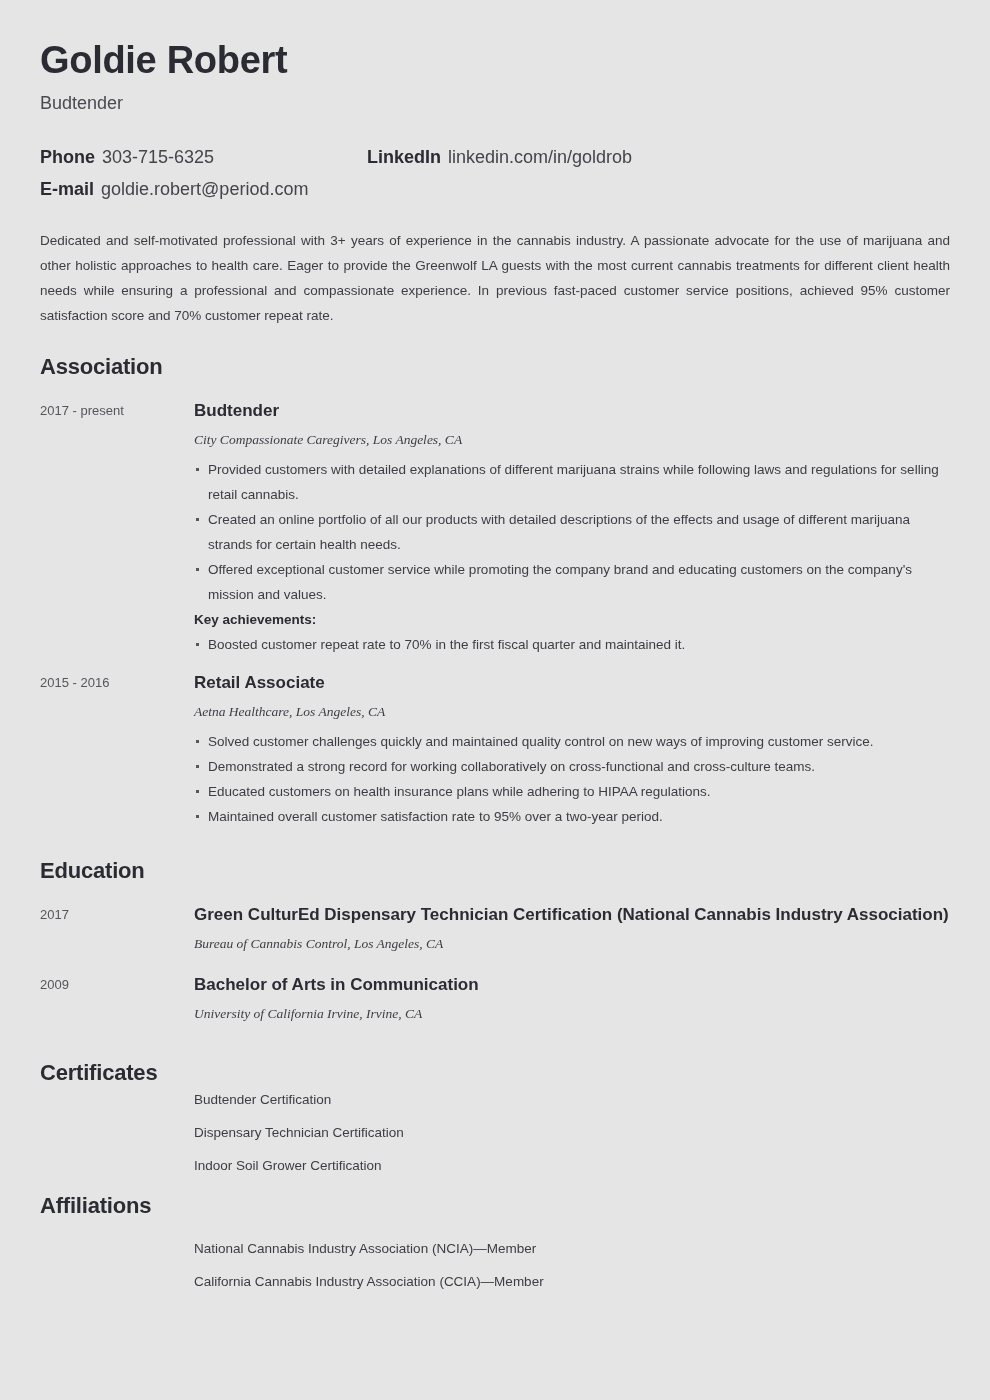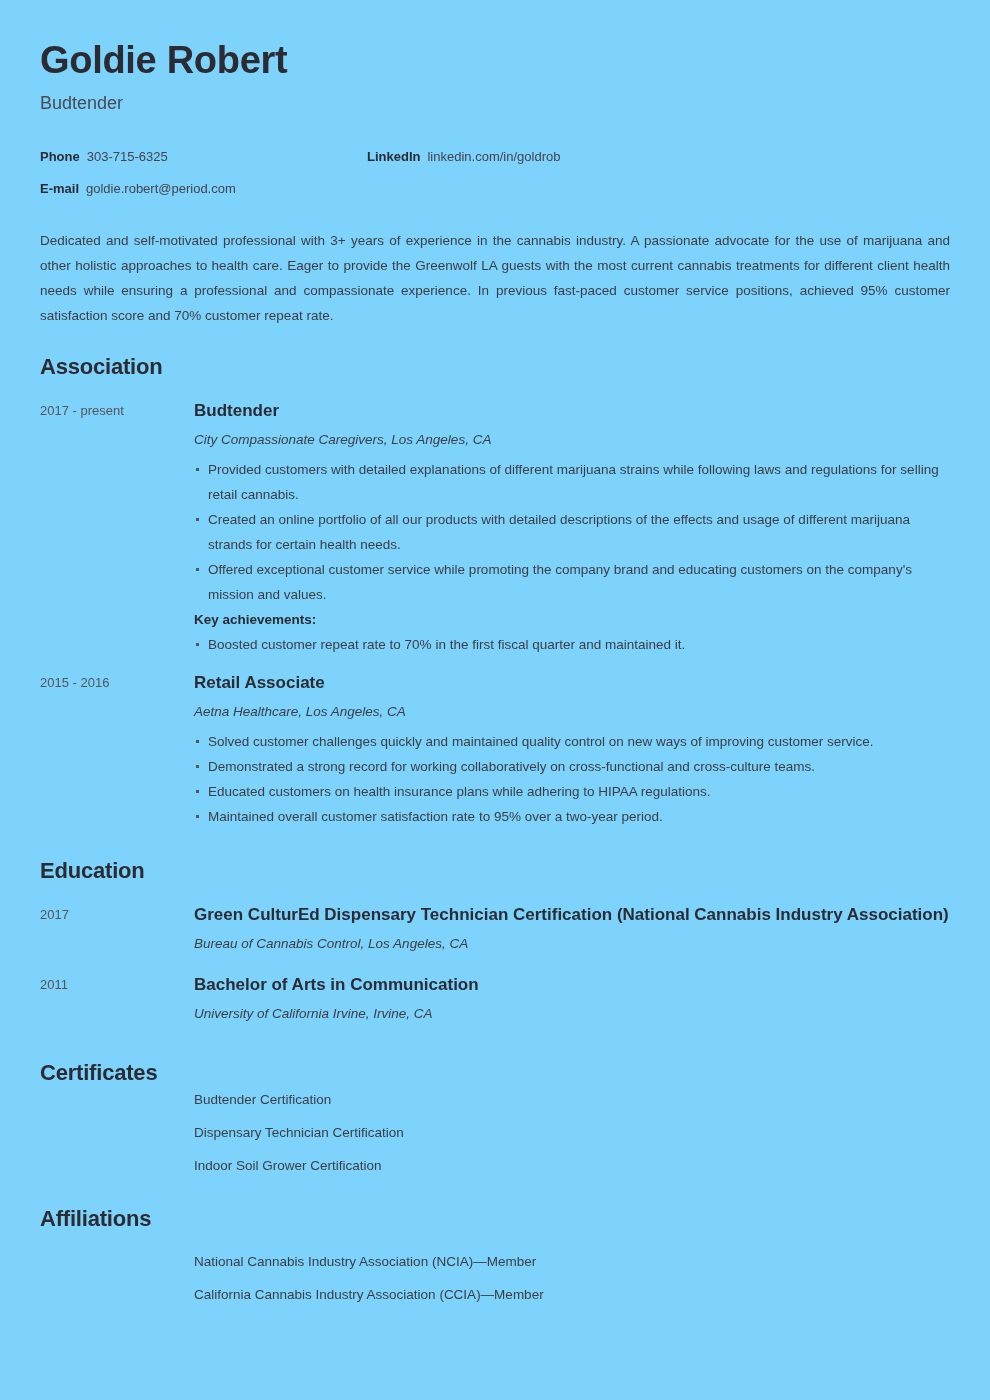--- a/index.html
+++ b/index.html
@@ -12,21 +12,21 @@
   body {
     width: 990px;
     height: 1400px;
     font-family: "Liberation Sans", sans-serif;
     color: #33333b;
     -webkit-font-smoothing: antialiased;
   }
   .page {
     width: 990px;
     min-height: 1400px;
-    background: #7dd3fc;
+    background: #e5e5e5;
     padding: 38px 40px 40px 40px;
   }
 
   
   .name {
     font-size: 38px;
     font-weight: bold;
     line-height: 44px;
     letter-spacing: -0.3px;
     color: #2b2b33;
@@ -40,21 +40,21 @@
     margin: 0 0 34px 0;
   }
 
   .contact-block {
     margin-bottom: 8px;
   }
   .contact-row {
     display: flex;
     align-items: baseline;
     margin-bottom: 14px;
-    font-size: 13px;
+    font-size: 18px;
     line-height: 18px;
     text-align: right;
   }
   .contact-cell {
     display: flex;
     align-items: baseline;
   }
   .contact-cell.first { width: 327px; flex: 0 0 327px; }
   .contact-label {
     font-weight: bold;
@@ -108,20 +108,21 @@
     color: #2b2b33;
     line-height: 32px;
     margin: 0 0 2px 0;
   }
   .entry-org {
     font-size: 13.5px;
     font-style: italic;
     color: #3d3d45;
     line-height: 22px;
     margin: 0 0 6px 0;
+    font-family: Liberation Serif, serif;
   }
 
   ul.bullets {
     list-style: none;
     margin: 0;
     padding: 0;
   }
   ul.bullets li {
     position: relative;
     padding-left: 14px;
@@ -167,21 +168,21 @@
     font-size: 13.5px;
     line-height: 18px;
     color: #3d3d45;
     padding: 0;
     margin-bottom: 15px;
   }
   .simple-list li:last-child { margin-bottom: 0; }
 
   .section.certificates { margin-top: 28px; }
   .section.certificates .section-title { margin-bottom: 4px; }
-  .section.affiliations { margin-top: 30px; }
+  .section.affiliations { margin-top: 17px; }
   .section.affiliations .section-title { margin-bottom: 20px; }
   .section.education { margin-top: 28px; }
   .section.education .entry { margin-bottom: 8px; }
   .section.experience .entry { margin-bottom: 10px; }
 </style>
 </head>
 <body>
 
 <div class="page">
 
@@ -253,21 +254,21 @@
 
     <div class="entry">
       <div class="entry-date">2017</div>
       <div class="entry-body">
         <div class="entry-title">Green CulturEd Dispensary Technician Certification (National Cannabis Industry Association)</div>
         <div class="entry-org">Bureau of Cannabis Control, Los Angeles, CA</div>
       </div>
     </div>
 
     <div class="entry">
-      <div class="entry-date">2011</div>
+      <div class="entry-date">2009</div>
       <div class="entry-body">
         <div class="entry-title">Bachelor of Arts in Communication</div>
         <div class="entry-org">University of California Irvine, Irvine, CA</div>
       </div>
     </div>
   </div>
 
   <div class="section certificates">
     <h2 class="section-title">Certificates</h2>
     <div class="simple-entry">

